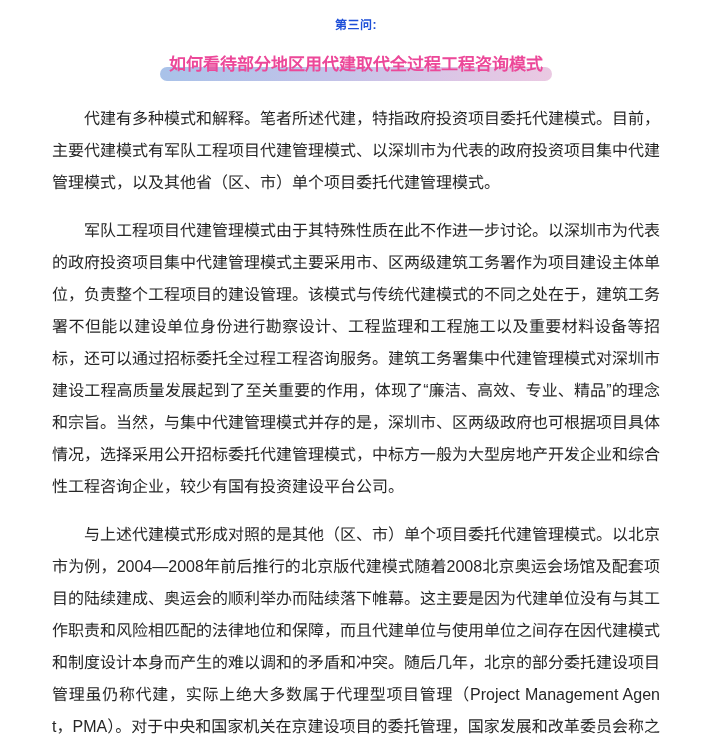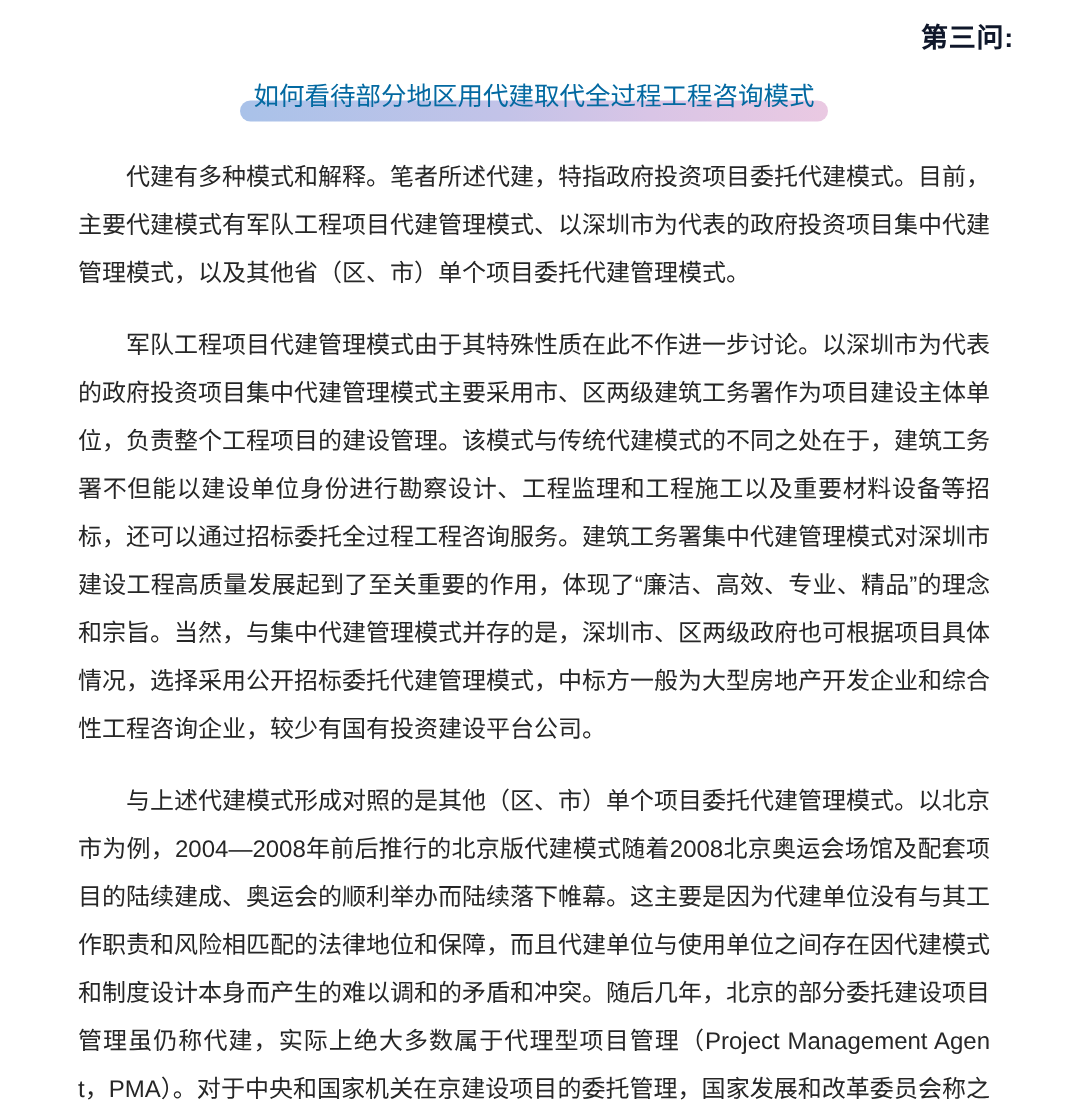--- a/index.html
+++ b/index.html
@@ -15,38 +15,38 @@
   }
   .page {
     box-sizing: border-box;
     width: 712px;
     height: 746px;
     padding: 14px 36px 0 36px;
     background: #ffffff;
   }
   .doc-title {
     margin: 0;
-    text-align: right;
-    font-size: 18px;
+    text-align: center;
+    font-size: 12px;
     line-height: 22px;
     font-weight: 700;
-    color: #0f172a;
+    color: #1d4ed8;
     letter-spacing: 0.5px;
   }
   .subtitle-row {
     margin-top: 17px;
     text-align: center;
   }
   .subtitle {
     position: relative;
     display: inline-block;
     font-size: 17px;
     line-height: 24px;
-    font-weight: 400;
-    color: #0369a1;
+    font-weight: 700;
+    color: #ec4899;
     z-index: 0;
   }
   .subtitle .hl {
     position: absolute;
     left: -9px;
     right: -9px;
     bottom: -4px;
     height: 14px;
     border-radius: 7px;
     background: linear-gradient(90deg, #a9c2e9 0%, #c3c3e8 45%, #d9c5e6 70%, #eac9e2 100%);

